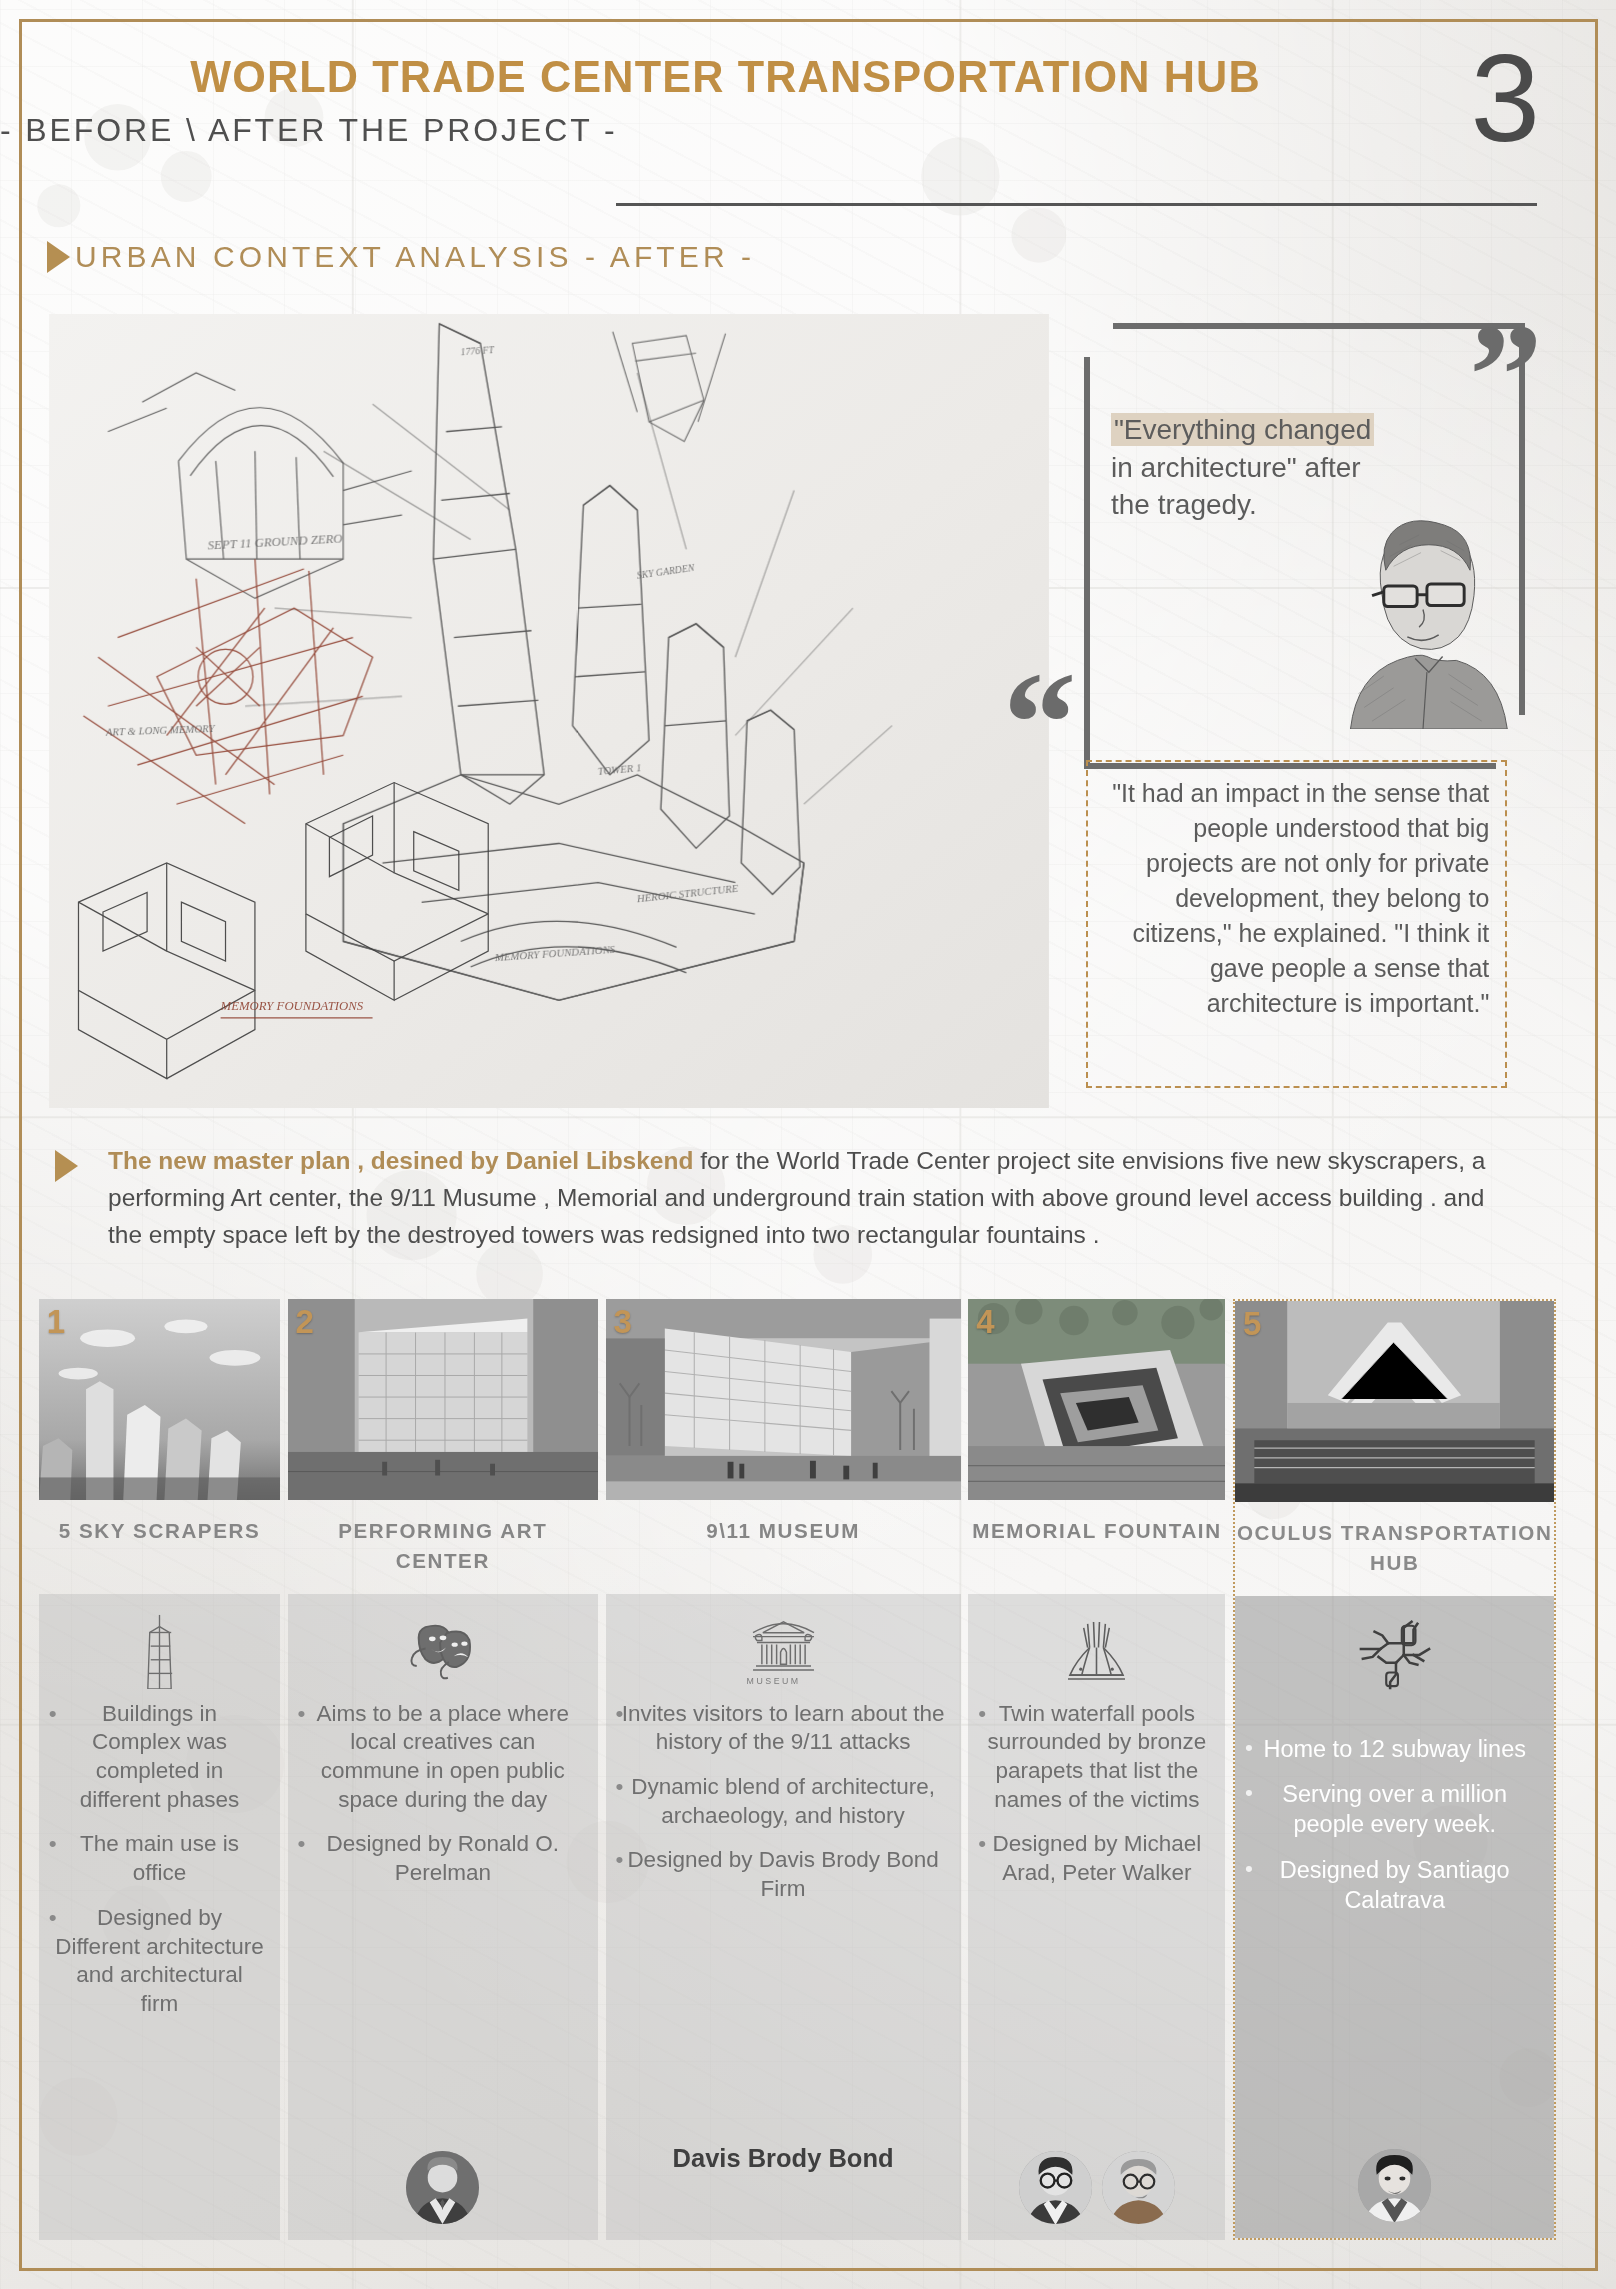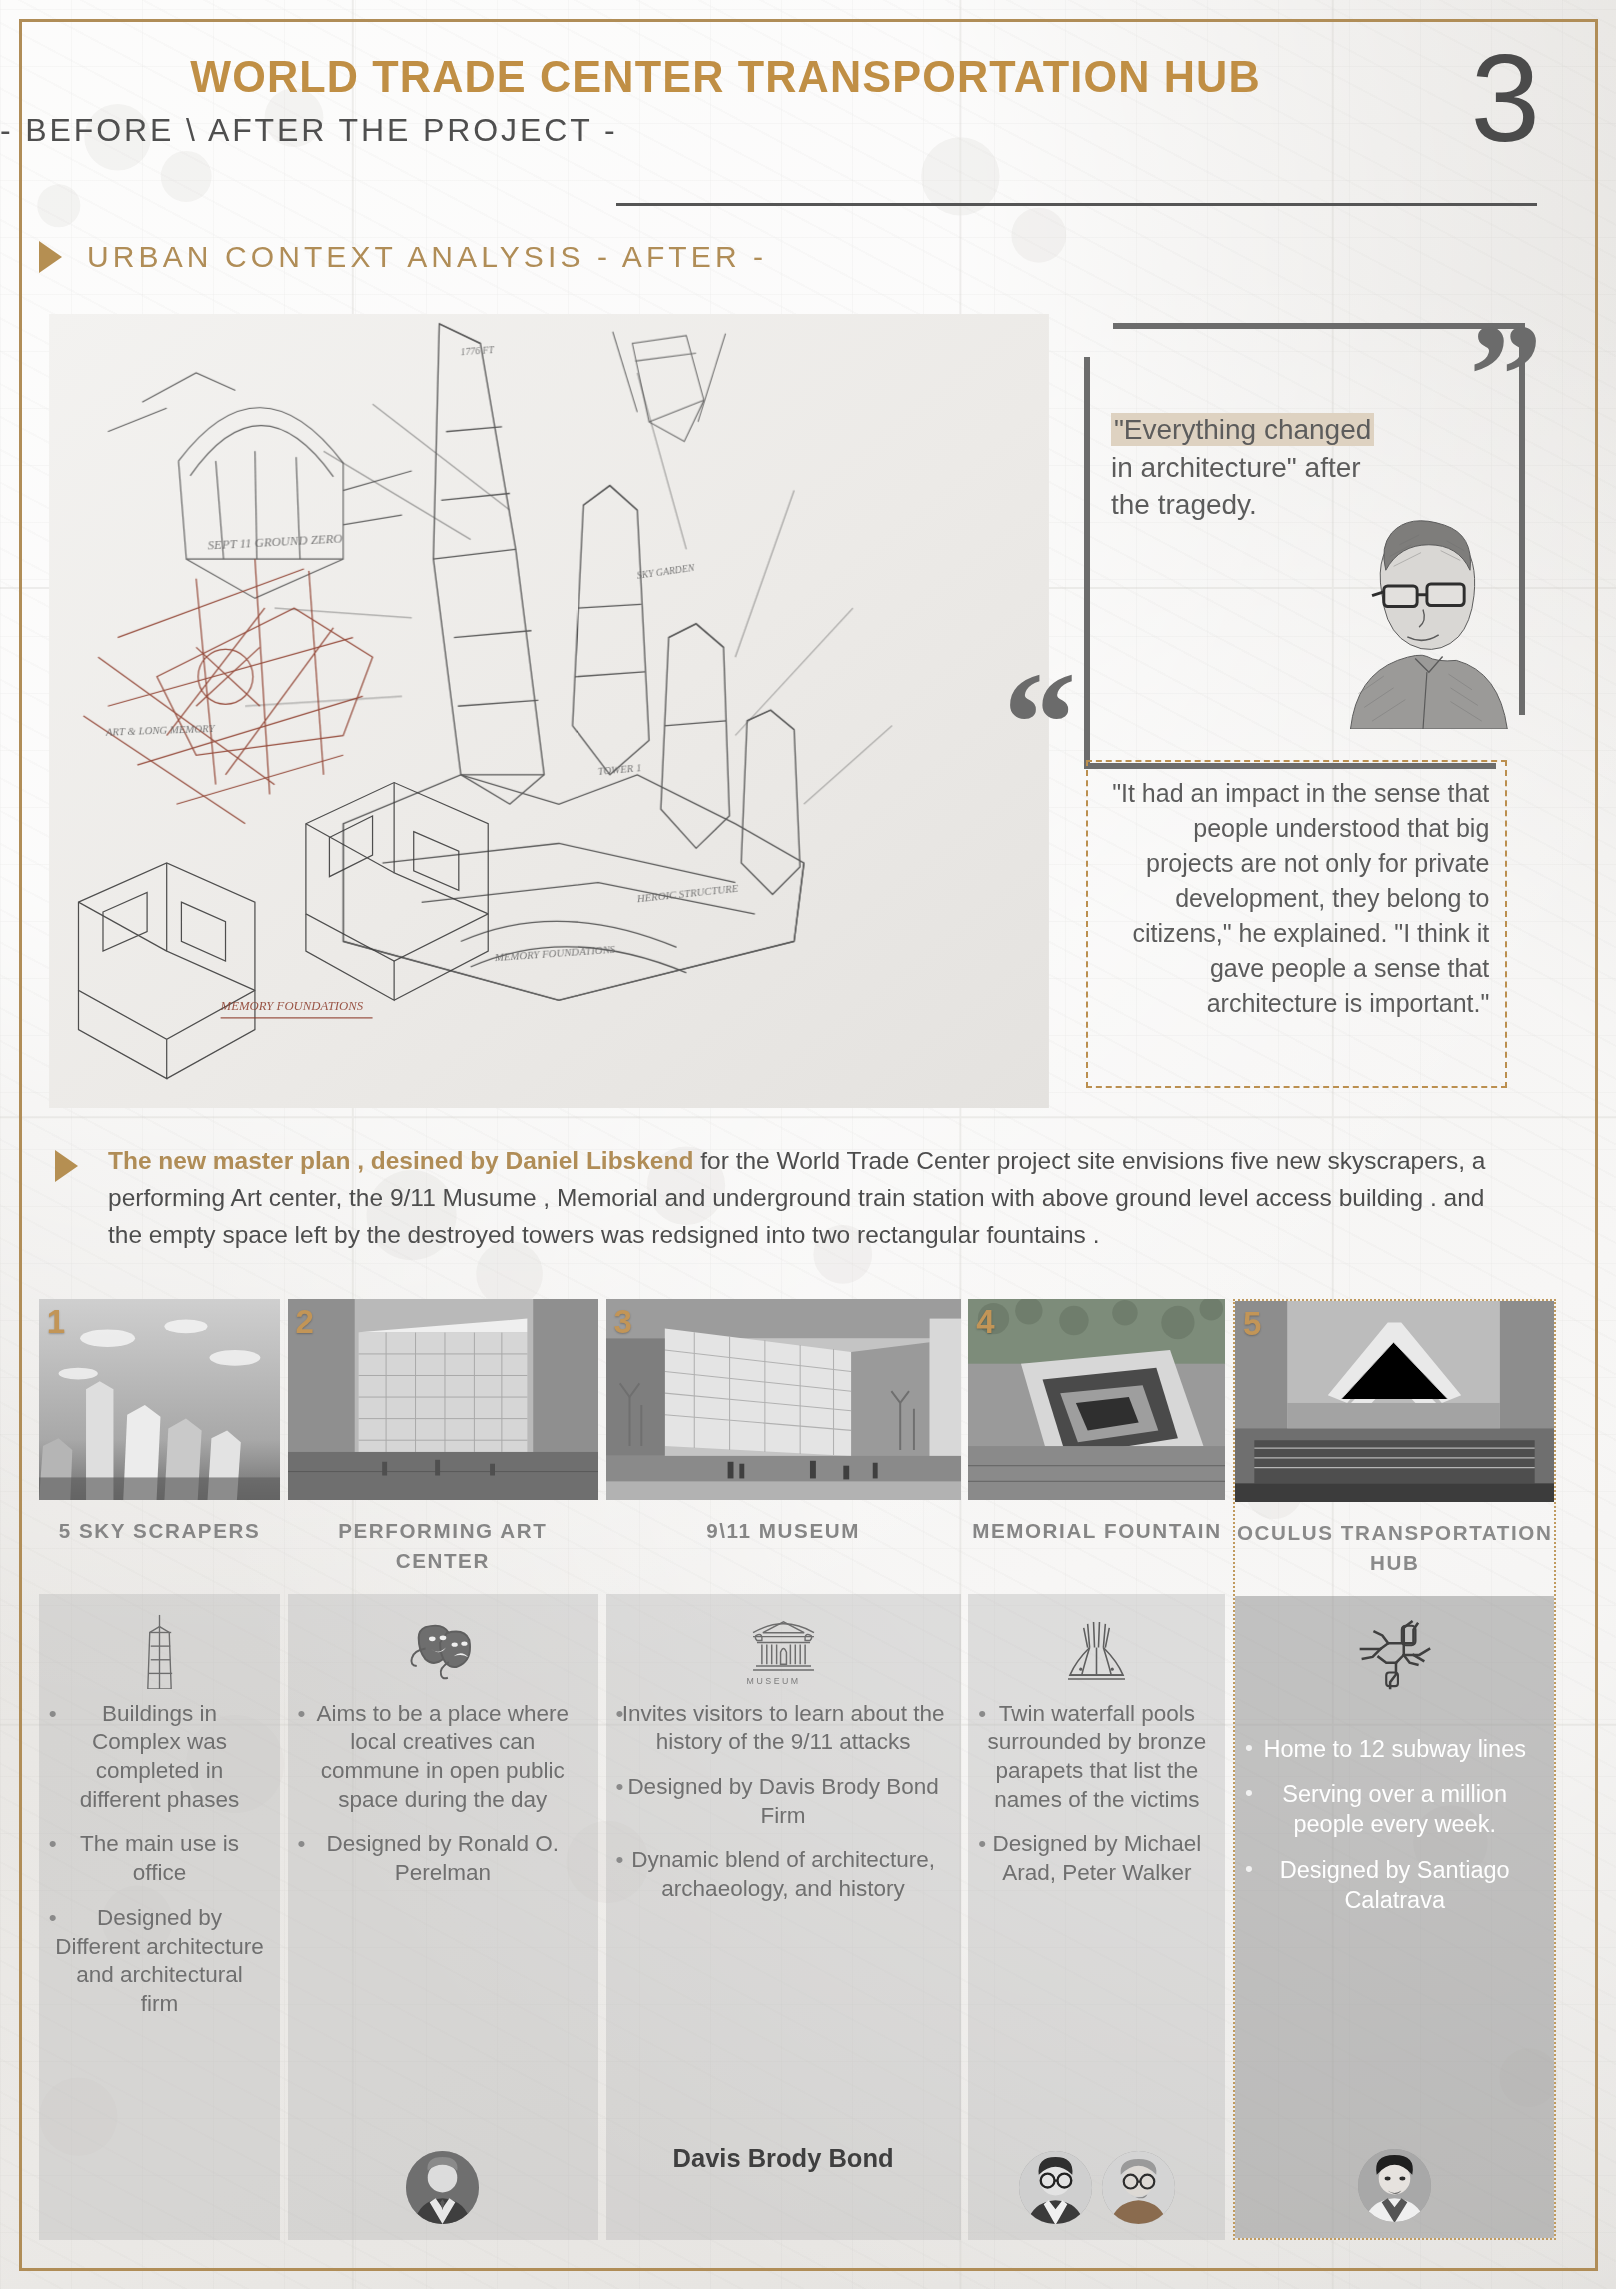--- a/index.html
+++ b/index.html
@@ -63,21 +63,21 @@
     font-size: 125px; line-height: 1; font-weight: 300;
     color: #4b4b4b;
     font-family: "Liberation Sans", sans-serif;
   }
   #header-rule {
     position: absolute; left: 616px; top: 152px;
     width: 921px; height: 2.9px; background: #555;
   }
 
   
-  #section { position: absolute; left: 39px; top: 240px; display: flex; align-items: center; gap: 25px; text-align: center; }
+  #section { position: absolute; left: 47px; top: 240px; display: flex; align-items: center; gap: 5px; text-align: center; }
   .tri {
     width: 0; height: 0;
     border-top: 16.7px solid transparent;
     border-bottom: 16.7px solid transparent;
     border-left: 23.5px solid #b58f52;
   }
   #section-label {
     font-size: 30px; letter-spacing: 4.1px; color: #b08d57;
     font-family: "Liberation Sans Narrow", "Liberation Sans", sans-serif;
   }
@@ -637,22 +637,22 @@
                 <path d="M34 50 V38 q3 -8 6 0 V50 Z"></path>
                 <path d="M9 52 H65"></path>
                 <path d="M6 56 H68"></path>
               </g>
             </svg>
             <div class="museum-word">MUSEUM</div>
           </div>
         </div>
         <ul class="bullets">
           <li>Invites visitors to learn about the history of the 9/11 attacks</li>
+          <li>Dynamic blend of architecture, archaeology, and history</li>
           <li>Designed by Davis Brody Bond Firm</li>
-          <li>Dynamic blend of architecture, archaeology, and history</li>
         </ul>
         <div class="firm-logo">Davis Brody Bond</div>
       </div>
     </div>
 
     <div class="card c4">
       <div class="card-photo">
         <span class="card-num">4</span>
         <svg viewBox="0 0 262 205" preserveAspectRatio="none">
           <rect width="262" height="205" fill="#9a9a9a"></rect>

